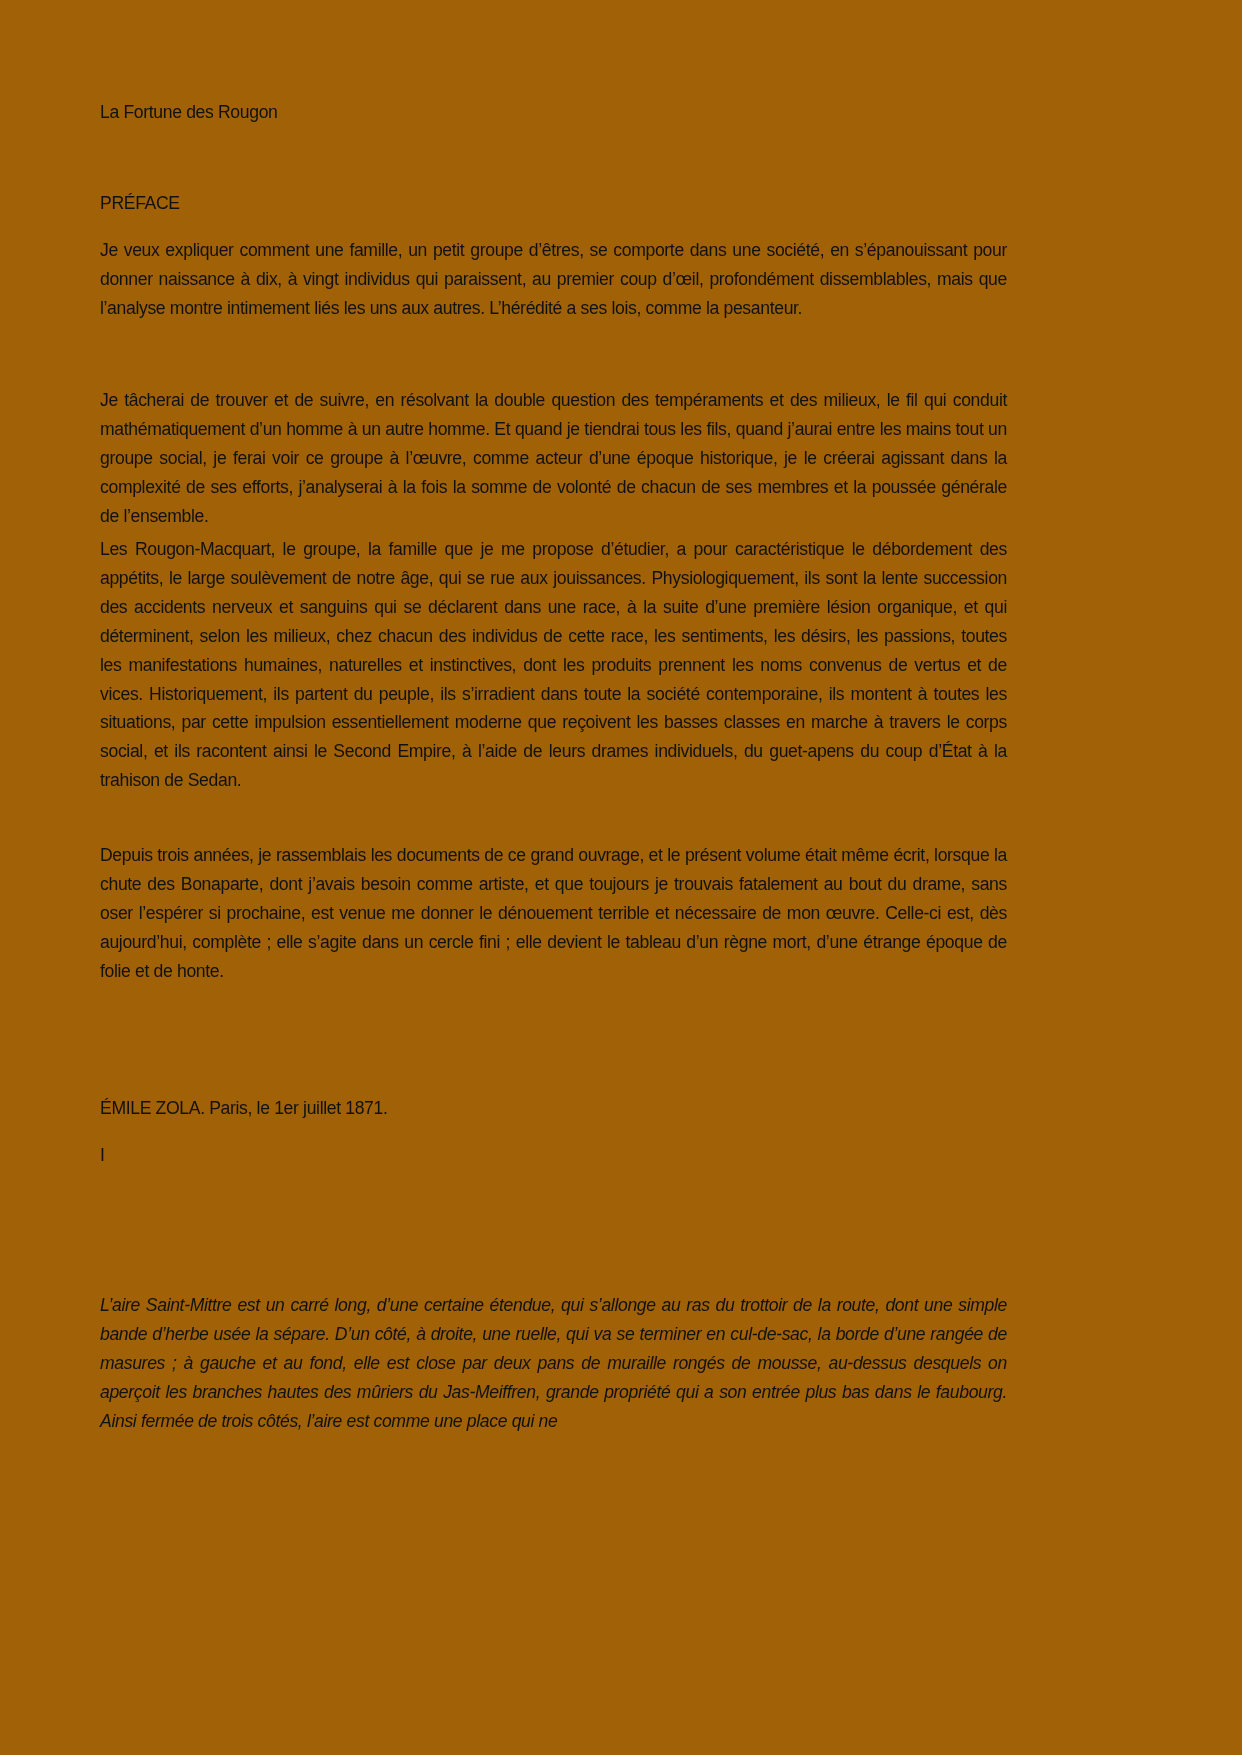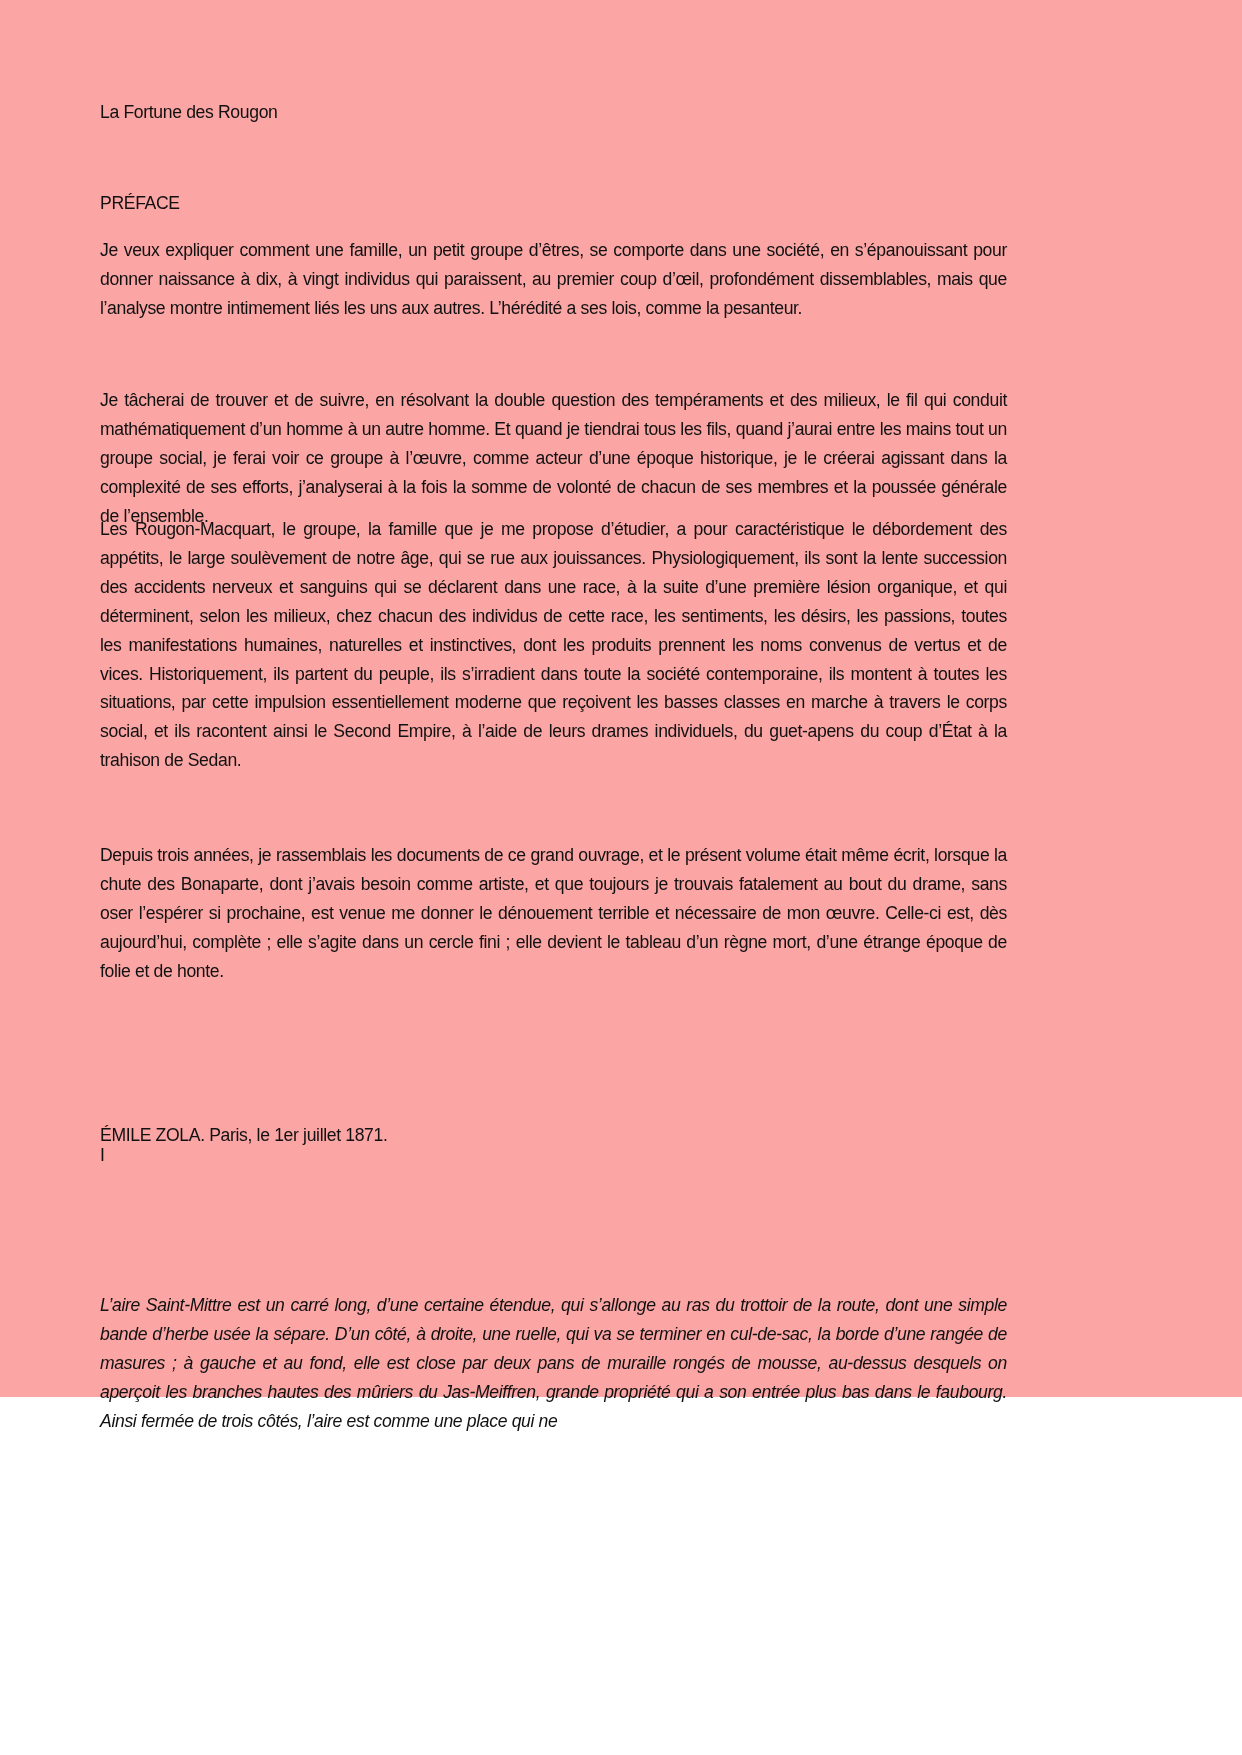--- a/index.html
+++ b/index.html
@@ -13,45 +13,45 @@
       position: relative;
       overflow: hidden;
       font-family: "Liberation Sans", sans-serif;
       color: #111111;
     }
     .page {
       position: absolute;
       left: 0;
       top: 0;
       width: 1242px;
-      height: 1397px;
-      background: #fca5a5;
+      height: 1755px;
+      background: #a16207;
     }
     .text-block {
       position: absolute;
       left: 100px;
       width: 907px;
       font-size: 17.6px;
       line-height: 28.9px;
       letter-spacing: -0.35px;
       word-spacing: 0px;
       margin: 0;
     }
     .justify {
       text-align: justify;
       text-align-last: left;
     }
     .title { top: 98px; }
     .preface-heading { top: 189px; }
     .p1 { top: 236px; }
     .p2 { top: 367px; margin-top: 19px; }
-    .p3 { top: 515px; }
+    .p3 { top: 535px; }
     .p4 { top: 841px; }
     .p5 { top: 989px; }
-    .signature { top: 1094px; margin-top: 27px; }
+    .signature { top: 1094px; }
     .chapter-number { top: 1141px; }
     .p6 { top: 1187px; }
     .p7 { top: 1291px; font-style: italic; }
   </style>
 </head>
 <body>
 
 <div class="page">
 
   <p class="text-block title">La Fortune des Rougon</p>

